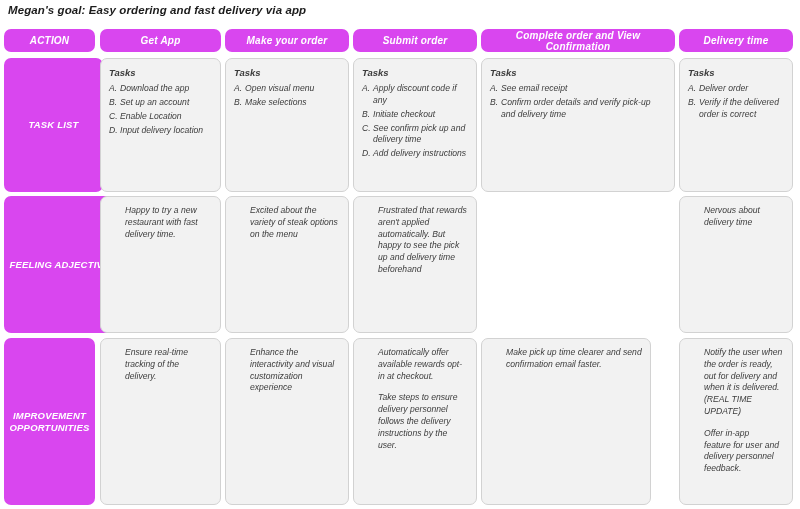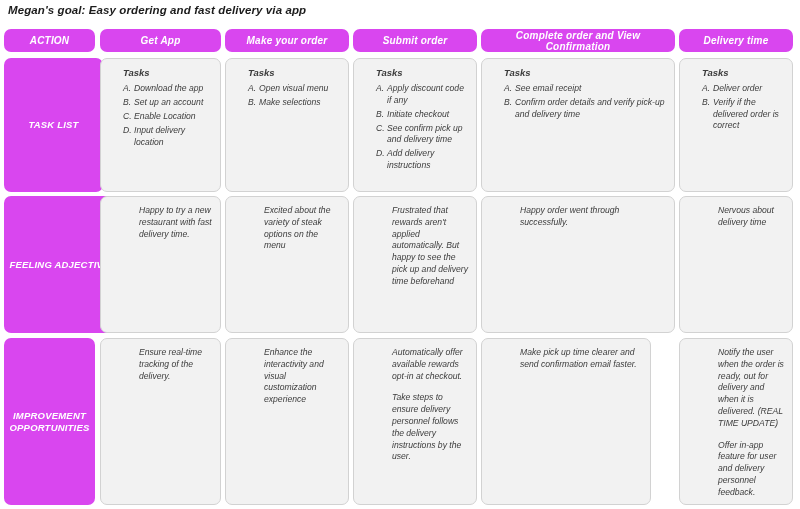--- a/index.html
+++ b/index.html
@@ -64,21 +64,21 @@
     letter-spacing: 0.2px;
     padding: 0 4px;
   }
 
   
   .card {
     background: #f2f2f2;
     border: 1px solid #d2d2d2;
     border-radius: 7px;
     box-sizing: border-box;
-    padding: 8px 8px 6px 22px;
+    padding: 8px 8px 6px 8px;
     overflow: hidden;
   }
   .card-title {
     font-size: 9.5px;
     font-weight: bold;
     color: #3c3c3c;
     margin: 0 0 4px 0;
     line-height: 12px;
   }
   .task-list {
@@ -225,23 +225,20 @@
   </div>
 
   <div class="cell card" style="left:225px; top:196px; width:124px; height:137px;">
     <p class="card-para">Excited about the variety of steak options on the menu</p>
   </div>
 
   <div class="cell card" style="left:353px; top:196px; width:124px; height:137px;">
     <p class="card-para">Frustrated that rewards aren't applied automatically. But happy to see the pick up and delivery time beforehand</p>
   </div>
 
-  <div class="cell card" style="left:481px; top:196px; width:194px; height:137px;">
-    <p class="card-para">Happy order went through successfully.</p>
-  </div>
 
   <div class="cell card" style="left:679px; top:196px; width:114px; height:137px;">
     <p class="card-para">Nervous about delivery time</p>
   </div>
 
   <div class="cell pill pill-rowlabel" style="left:4px; top:338px; width:91px; height:167px;">IMPROVEMENT OPPORTUNITIES</div>
 
   <div class="cell card" style="left:100px; top:338px; width:121px; height:167px;">
     <p class="card-para">Ensure real-time tracking of the delivery.</p>
   </div>

